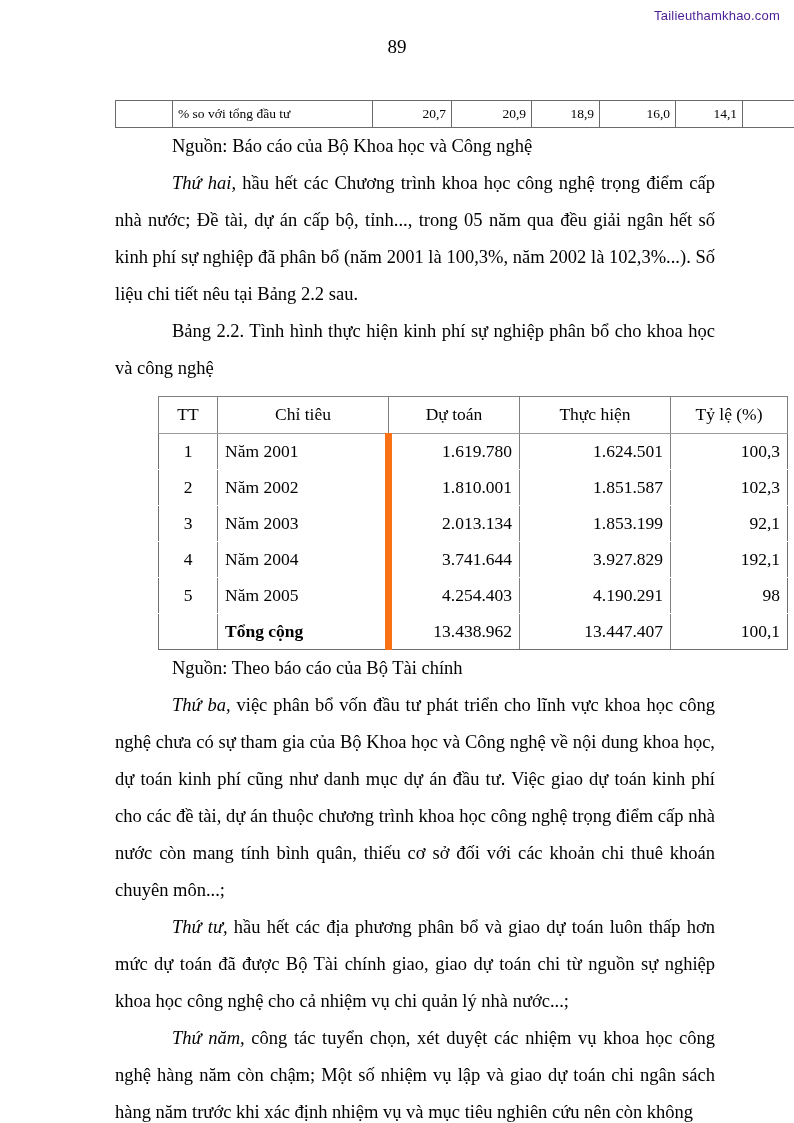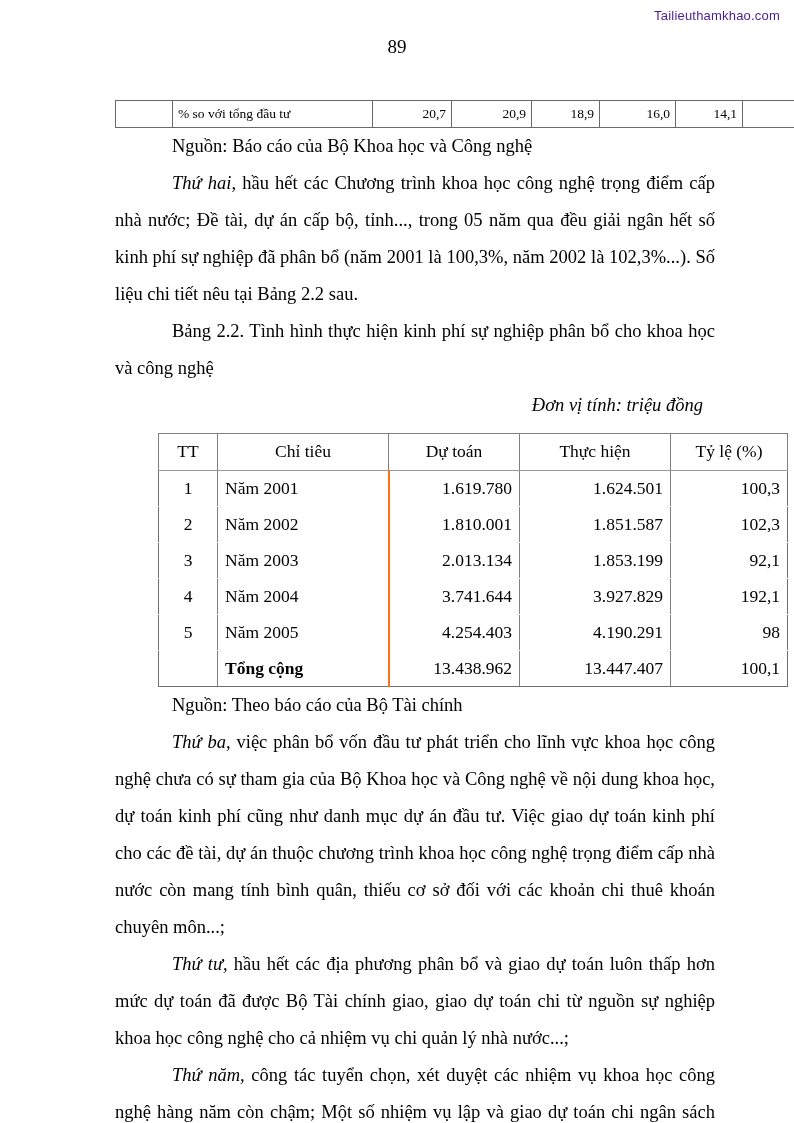--- a/index.html
+++ b/index.html
@@ -130,21 +130,21 @@
   .m-c0 { width: 44px; text-align: center; }
   .m-c1 { width: 156px; text-align: left; }
   .m-c2 { width: 116px; text-align: right; }
   .m-c3 { width: 136px; text-align: right; }
   .m-c4 { width: 102px; text-align: right; }
 
   table.main-table tbody td { border-top-color: #ffffff; border-bottom-color: #ffffff; }
   table.main-table tbody tr.first-body td { border-top: 1px solid #9a9a9a; }
   table.main-table tbody tr td:first-child { border-left: 1px solid #6f6f6f; }
   table.main-table tbody tr td.m-c1 { border-left: 1px solid #9a9a9a; }
-  table.main-table tbody tr td.m-c2 { border-left: 2px solid #f97316; padding-left: 40px; }
+  table.main-table tbody tr td.m-c2 { border-left: 7px solid #f97316; padding-left: 40px; }
   table.main-table tbody tr td.m-c3 { border-left: 1px solid #9a9a9a; }
   table.main-table tbody tr td.m-c4 { border-left: 1px solid #9a9a9a; border-right: 1px solid #6f6f6f; }
 
   table.main-table tbody tr.dotted-top td {
     border-top: 1px dotted #3a3a3a;
   }
   table.main-table tbody tr.last-row td {
     border-bottom: 1px solid #6f6f6f;
   }
   td.total-label { font-weight: bold; }
@@ -186,21 +186,20 @@
     </p>
 
     <p class="para">
       <span class="indent"></span><span class="ital">Thứ hai,</span><span> hầu hết các Chương trình khoa học công nghệ trọng điểm cấp nhà nước; Đề tài, dự án cấp bộ, tỉnh..., trong 05 năm qua đều giải ngân hết số kinh phí sự nghiệp đã phân bổ (năm 2001 là 100,3%, năm 2002 là 102,3%...). Số liệu chi tiết nêu tại Bảng 2.2 sau.</span>
     </p>
 
     <p class="para">
       <span class="indent"></span><span>Bảng 2.2. Tình hình thực hiện kinh phí sự nghiệp phân bổ cho khoa học và công nghệ</span>
     </p>
 
-    <p class="unit-line">Đơn vị tính: triệu đồng</p>
 
     <div class="main-table-wrap main-frame">
       <table class="main-table">
         <thead>
           <tr>
             <th class="m-c0">TT</th>
             <th class="m-c1">Chỉ tiêu</th>
             <th class="m-c2">Dự toán</th>
             <th class="m-c3">Thực hiện</th>
             <th class="m-c4">Tỷ lệ (%)</th>

